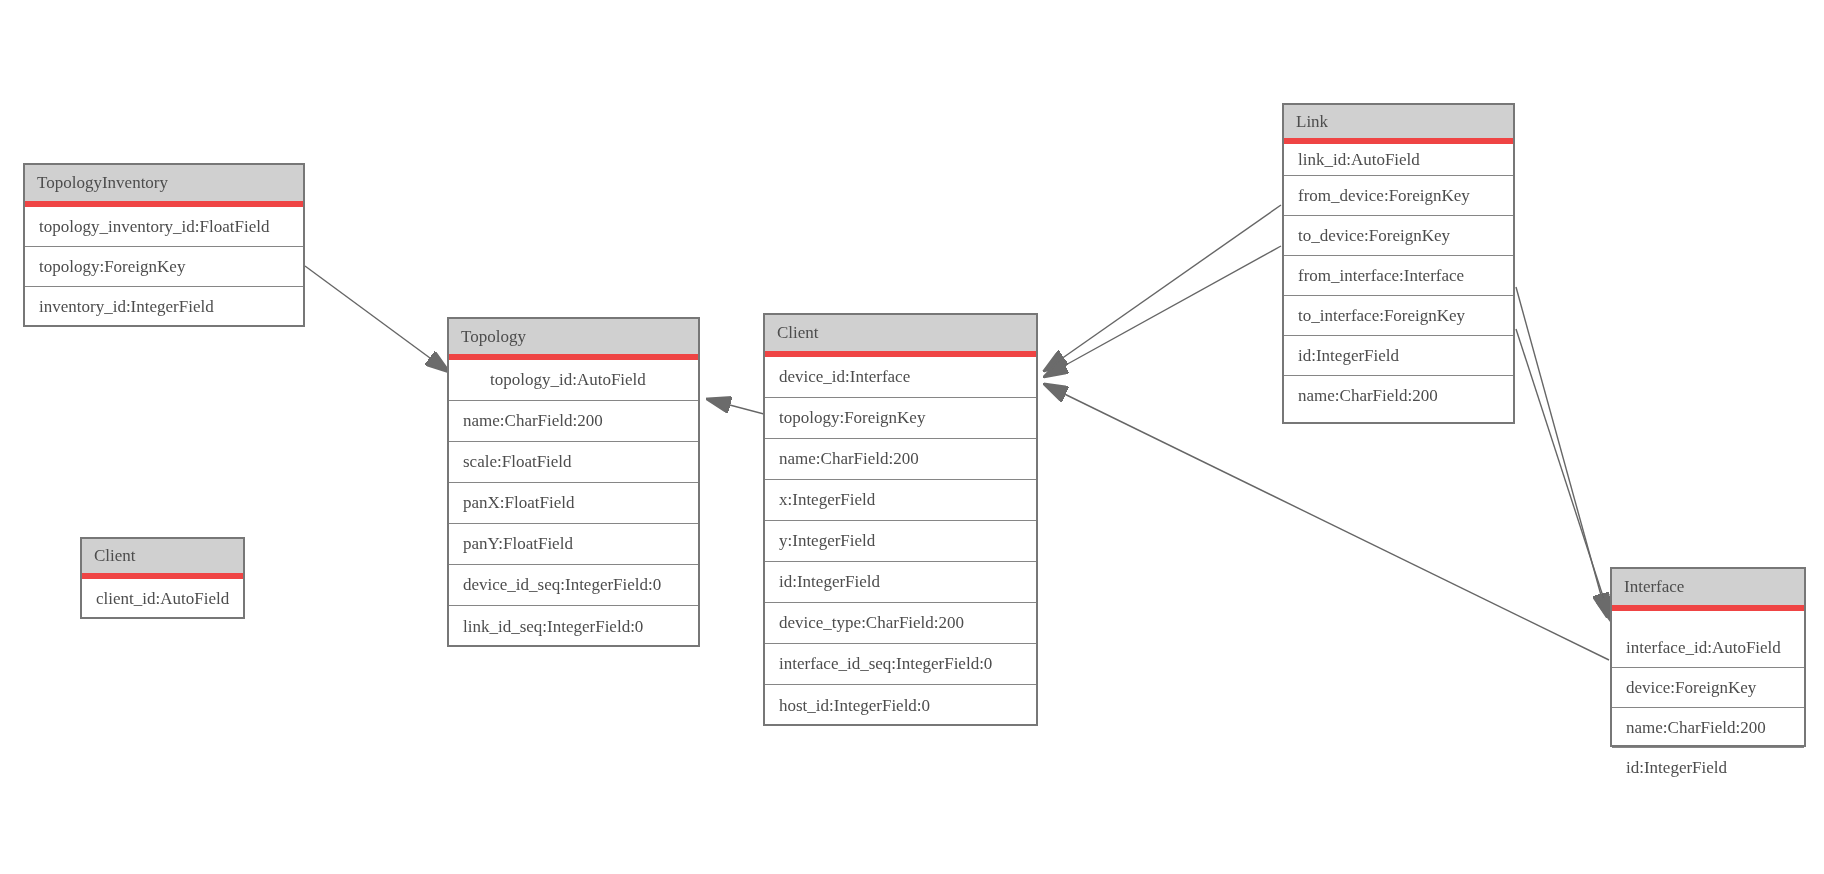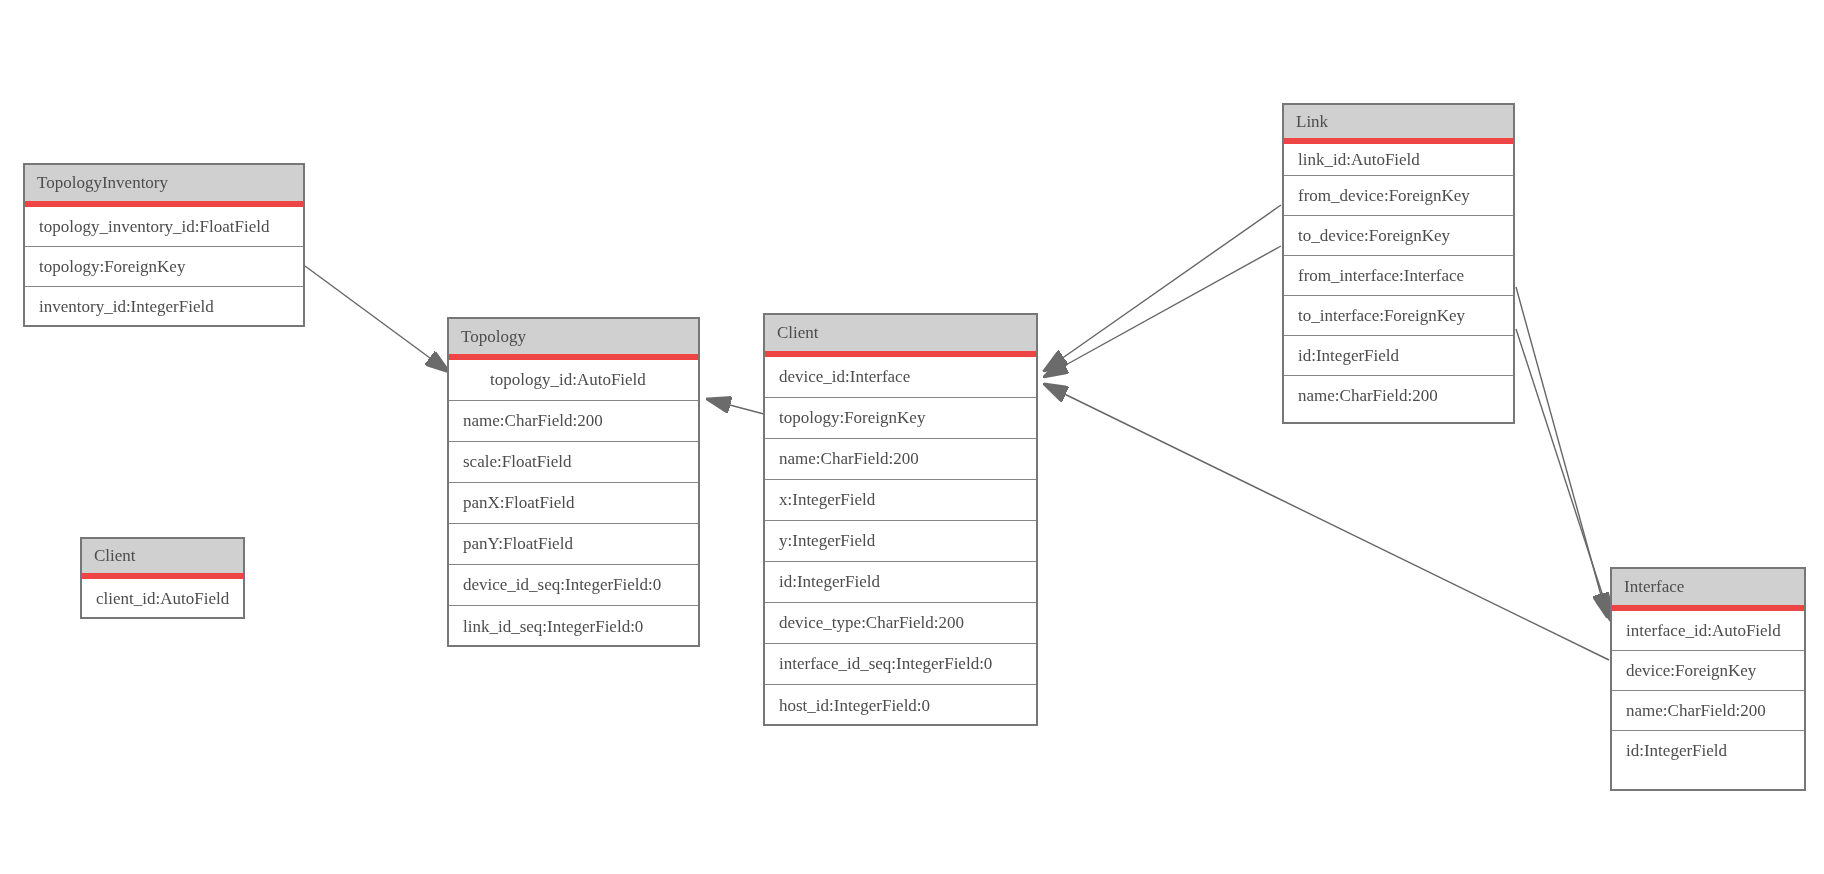--- a/index.html
+++ b/index.html
@@ -108,20 +108,20 @@
     <div class="entity" style="left: 1282px; top: 103px; width: 233px; height: 321px;">
       <div class="hdr" style="height: 39px;">Link</div>
       <div class="row" style="height: 32px;">link_id:AutoField</div>
       <div class="row" style="height: 40px;">from_device:ForeignKey</div>
       <div class="row" style="height: 40px;">to_device:ForeignKey</div>
       <div class="row" style="height: 40px;">from_interface:Interface</div>
       <div class="row" style="height: 40px;">to_interface:ForeignKey</div>
       <div class="row" style="height: 40px;">id:IntegerField</div>
       <div class="row" style="height: 40px;">name:CharField:200</div>
     </div>
-    <div class="entity" style="left: 1610px; top: 567px; width: 196px; height: 224px;">
+    <div class="entity" style="left: 1610px; top: 567px; width: 196px; height: 180px;">
       <div class="hdr" style="height: 42px;">Interface</div>
-      <div class="row" style="height: 40px;">interface_id:AutoField</div>
+      <div class="row" style="height: 40px; margin-top: 17px;">interface_id:AutoField</div>
       <div class="row" style="height: 40px;">device:ForeignKey</div>
       <div class="row" style="height: 40px;">name:CharField:200</div>
       <div class="row" style="height: 40px;">id:IntegerField</div>
     </div>
   </div>
 
 </body></html>

